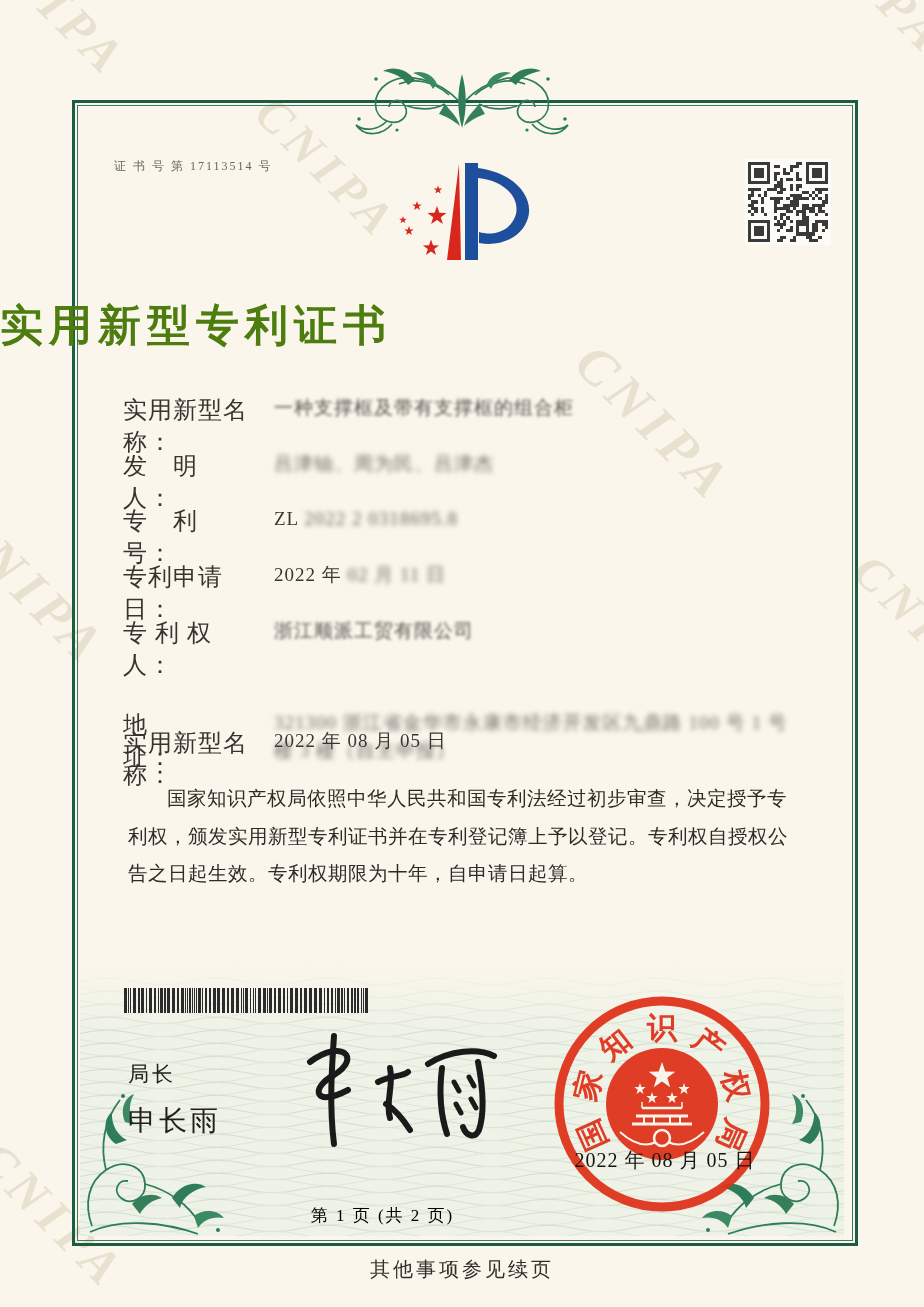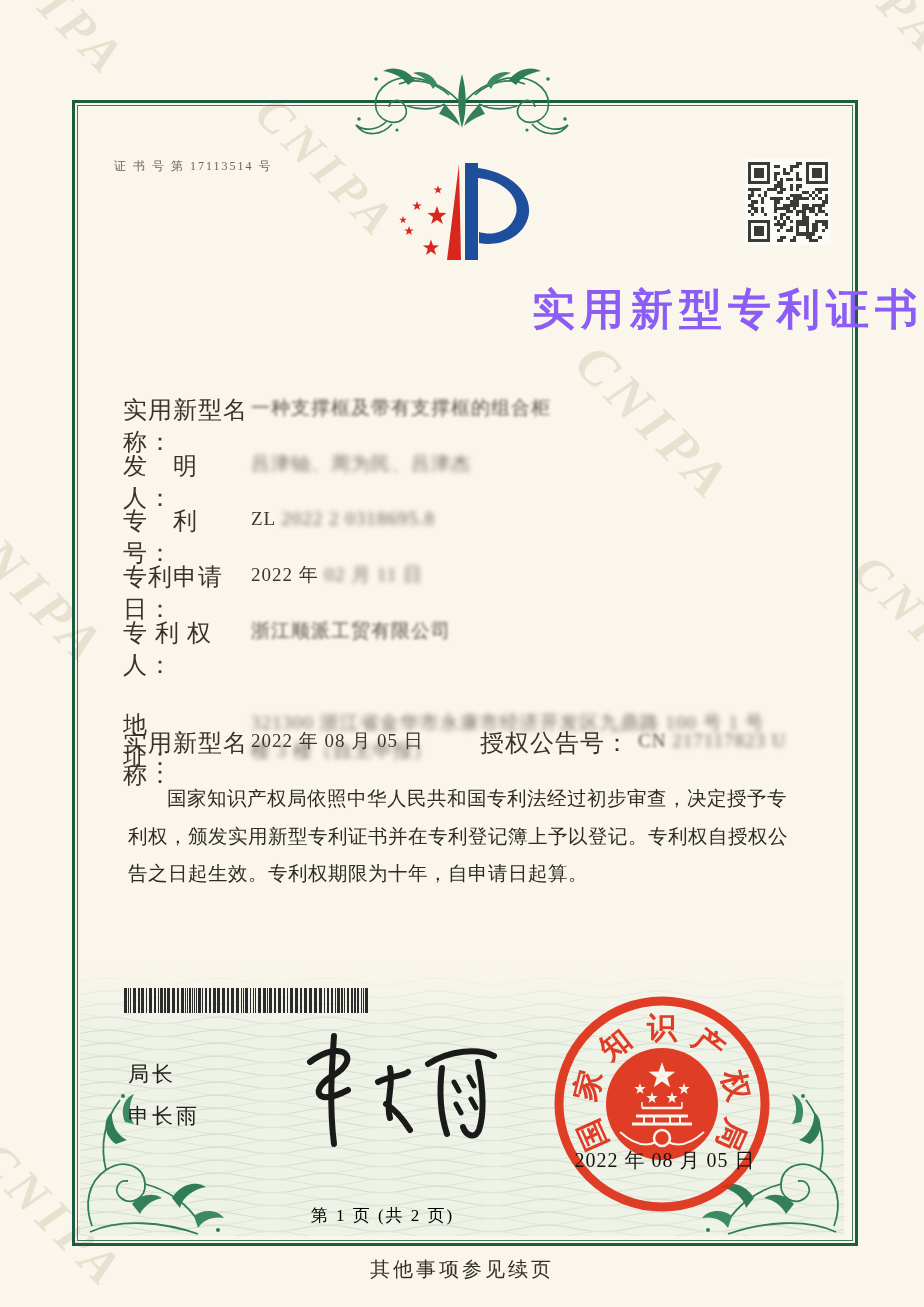--- a/index.html
+++ b/index.html
@@ -48,53 +48,53 @@
   .corner-bl{left:76px;top:1092px;}
   .corner-br{left:700px;top:1092px;transform:scaleX(-1);}
   
   .cert-no{
     position:absolute;left:114px;top:158px;z-index:4;
     font-size:12px;letter-spacing:2px;color:#6b635a;
   }
   .logo{position:absolute;left:388px;top:146px;z-index:4;}
   .qr{position:absolute;left:745px;top:159px;z-index:4;background:#fdfbf6;padding:3px;}
   .title{
-    position:absolute;left:0;top:281px;width:924px;z-index:4;
-    text-align:right;font-size:43px;font-weight:700;color:#8b5cf6;
+    position:absolute;left:0;top:297px;width:924px;z-index:4;
+    text-align:left;font-size:43px;font-weight:700;color:#4d7c0f;
     letter-spacing:6px;
   }
   
   .field{position:absolute;left:123px;z-index:4;width:700px;}
   .f-label{
     display:inline-block;width:128px;vertical-align:top;
     font-size:24px;color:#38332d;letter-spacing:1px;
   }
   .f-value{
     display:inline-block;vertical-align:top;max-width:560px;
-    font-size:19px;color:#3b3631;letter-spacing:1px;line-height:28px;
+    font-size:19px;color:#3b3631;letter-spacing:1px;line-height:28px;margin-left:23px;
   }
   .blur-s{filter:blur(1.4px);color:#55504a;}
   .blur-m{filter:blur(2.4px);color:#6a655f;}
   .blur-l{filter:blur(2.9px);color:#716c66;}
   .grant-no-group{position:absolute;left:357px;top:0;}
   .grant-no-group .f-label{width:auto;margin-right:8px;}
   
   .body-text{
     position:absolute;left:120px;top:772px;width:694px;z-index:4;
     font-size:19.5px;line-height:37.5px;color:#2e2b27;letter-spacing:.5px;
   }
   .body-text p{margin:8px;text-indent:2em;}
   
   .barcode{position:absolute;left:124px;top:988px;z-index:4;}
   .sig-role{position:absolute;left:128px;top:1060px;z-index:4;
     font-family:"Liberation Sans","DejaVu Sans",sans-serif;
     font-size:21px;color:#22201d;letter-spacing:3px;}
   .sig-name{position:absolute;left:128px;top:1102px;z-index:4;
     font-family:"Liberation Sans","DejaVu Sans",sans-serif;
-    font-size:21px;color:#22201d;letter-spacing:3px;}
+    font-size:28px;color:#22201d;letter-spacing:3px;}
   .signature-svg{position:absolute;left:282px;top:1020px;z-index:4;}
   .seal{position:absolute;left:550px;top:992px;z-index:5;}
   .seal-date{
     position:absolute;left:570px;top:1147px;width:190px;z-index:6;
     text-align:center;font-size:20px;color:#17140f;letter-spacing:1px;
   }
   .page-info{
     position:absolute;left:0;top:1204px;width:765px;z-index:4;
     text-align:center;font-size:17px;color:#000000;letter-spacing:2px;
   }
@@ -435,23 +435,20 @@
   <span class="f-label">专利申请日：</span><span class="f-value"><span>2022 年 </span><span class="blur-m">02 月 11 日</span></span>
 </div>
 <div class="field" style="top:617px">
   <span class="f-label">专 利 权 人：</span><span class="f-value blur-s">浙江顺派工贸有限公司</span>
 </div>
 <div class="field" style="top:709px">
   <span class="f-label">地　　　址：</span><span class="f-value blur-l"><span>321300 浙江省金华市永康市经济开发区九鼎路 100 号 1 号</span><br><span>楼 3 楼（自主申报）</span></span>
 </div>
 <div class="field" style="top:727px">
   <span class="f-label">实用新型名称：</span><span class="f-value">2022 年 08 月 05 日</span>
-  <span class="grant-no-group">
-    <span class="f-label">授权公告号：</span><span class="f-value"><span class="blur-s">CN </span><span class="blur-m">217117823 U</span></span>
-  </span>
 </div>
 
 <div class="body-text">
   <p>国家知识产权局依照中华人民共和国专利法经过初步审查，决定授予专利权，颁发实用新型专利证书并在专利登记簿上予以登记。专利权自授权公告之日起生效。专利权期限为十年，自申请日起算。</p>
 </div>
 
 <svg class="barcode" width="246" height="25">
   <g id="barcode-bars" fill="#2b2b2b">
       <rect x="0" y="0" width="3" height="25"></rect>
       <rect x="4" y="0" width="1" height="25"></rect>

